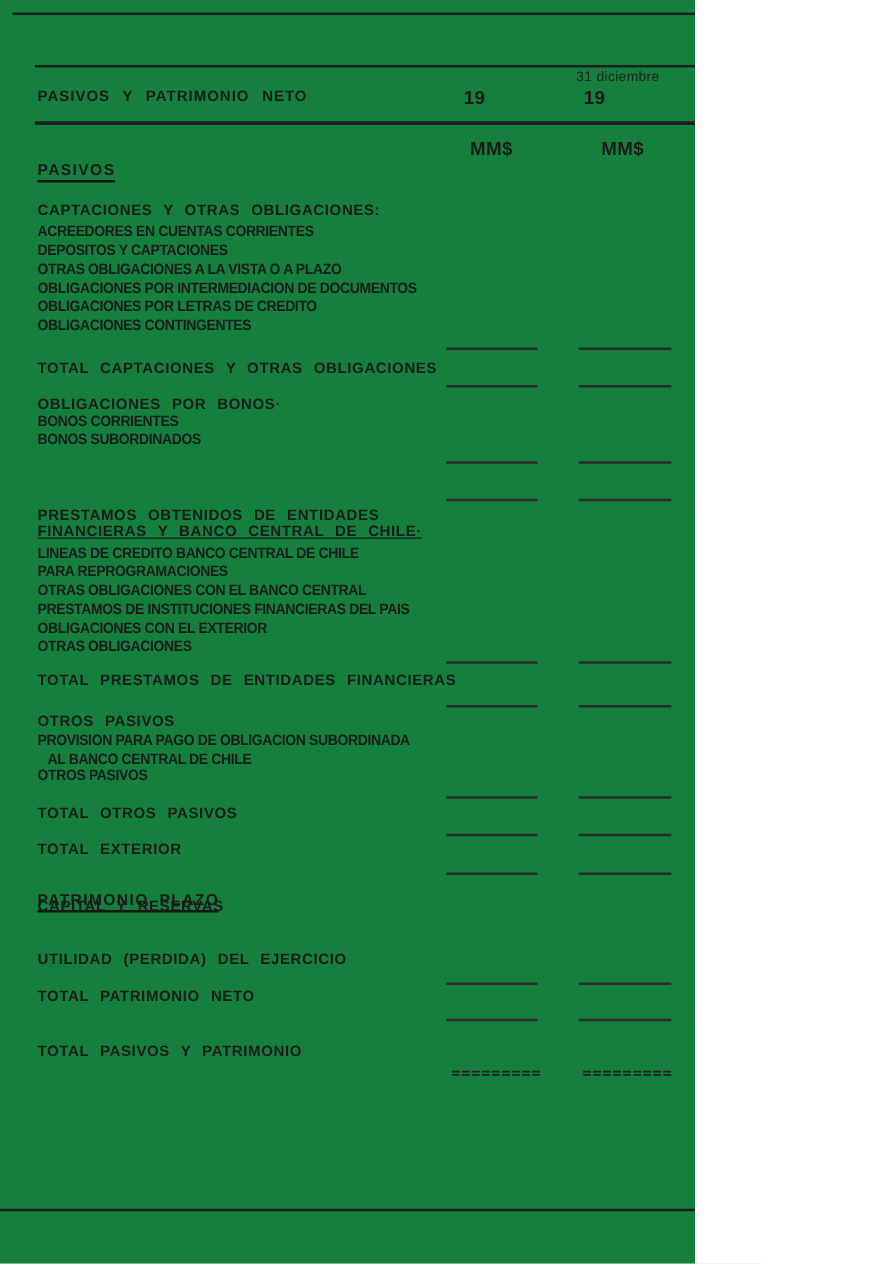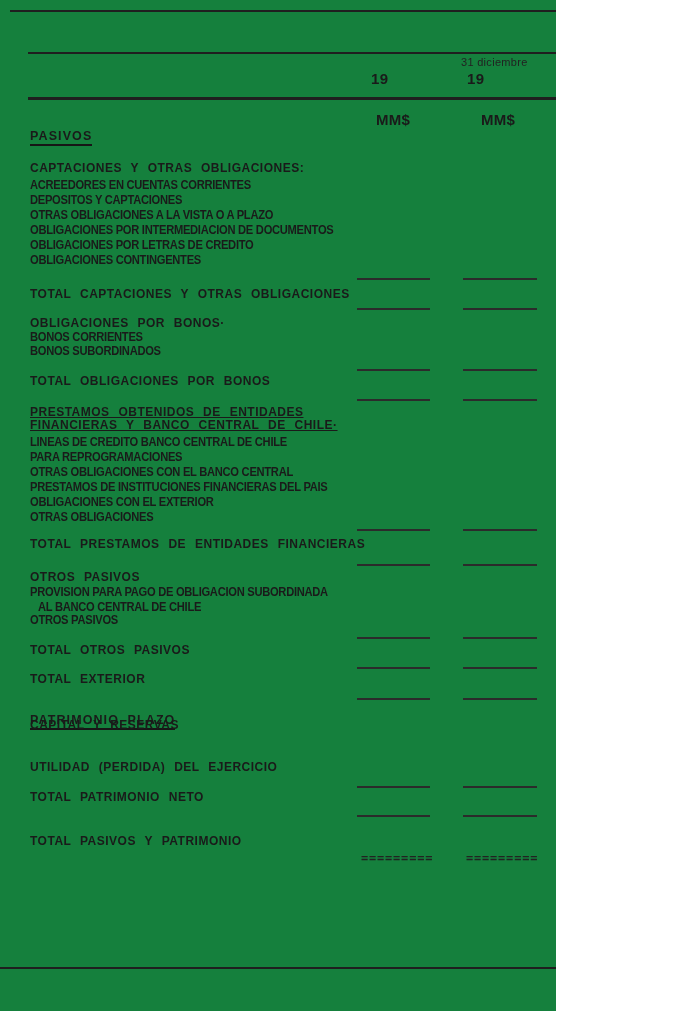--- a/index.html
+++ b/index.html
@@ -36,20 +36,21 @@
 <div class="page">
 
   <div class="hline" style="top:10px;left:10px;width:565px;"></div>
   <div class="vline" style="left:573px;top:10px;height:959px;"></div>
   <div class="hline" style="top:967px;left:0;width:575px;"></div>
   <div class="hline" style="top:52px;left:28px;width:546px;"></div>
   <div class="hline" style="top:97px;left:28px;width:546px;height:3px;"></div>
   <div class="smudge" style="left:580px;top:4px;width:12px;height:3px;transform:rotate(-8deg);"></div>
 
   <div class="date" style="top:56px;left:461px;">31 diciembre</div>
+  <div class="title" style="top:70px;">PASIVOS Y PATRIMONIO NETO</div>
   <div class="small" style="top:70px;left:371px;">19</div>
   <div class="small" style="top:70px;left:467px;">19</div>
   <div class="small" style="top:111px;left:376px;">MM$</div>
   <div class="small" style="top:111px;left:481px;">MM$</div>
 
   <div class="sect" style="top:129px;text-align:right;">PASIVOS</div>
 
   <div class="hdr" style="top:161px;text-align:center;">CAPTACIONES Y OTRAS OBLIGACIONES:</div>
   <div class="item" style="top:178px;">ACREEDORES EN CUENTAS CORRIENTES</div>
   <div class="item" style="top:193px;">DEPOSITOS Y CAPTACIONES</div>
@@ -63,25 +64,24 @@
   <div class="hdr" style="top:287px;">TOTAL CAPTACIONES Y OTRAS OBLIGACIONES</div>
   <div class="fl fc1" style="top:308px;"></div>
   <div class="fl fc2" style="top:308px;"></div>
 
   <div class="hdr" style="top:316px;">OBLIGACIONES POR BONOS·</div>
   <div class="item" style="top:330px;">BONOS CORRIENTES</div>
   <div class="item" style="top:344px;">BONOS SUBORDINADOS</div>
 
   <div class="fl fc1" style="top:369px;"></div>
   <div class="fl fc2" style="top:369px;"></div>
-  <div class="hdr" style="top:374px;">TOTAL OBLIGACIONES POR BONOS</div>
   <div class="fl fc1" style="top:399px;"></div>
   <div class="fl fc2" style="top:399px;"></div>
 
-  <div class="hdr" style="top:405px;text-decoration:underline;">PRESTAMOS OBTENIDOS DE ENTIDADES</div>
+  <div class="hdr" style="top:405px;">PRESTAMOS OBTENIDOS DE ENTIDADES</div>
   <div class="hdr" style="top:418px;text-decoration:underline;">FINANCIERAS Y BANCO CENTRAL DE CHILE·</div>
   <div class="item" style="top:435px;">LINEAS DE CREDITO BANCO CENTRAL DE CHILE</div>
   <div class="item" style="top:450px;">PARA REPROGRAMACIONES</div>
   <div class="item" style="top:465px;">OTRAS OBLIGACIONES CON EL BANCO CENTRAL</div>
   <div class="item" style="top:480px;">PRESTAMOS DE INSTITUCIONES FINANCIERAS DEL PAIS</div>
   <div class="item" style="top:495px;">OBLIGACIONES CON EL EXTERIOR</div>
   <div class="item" style="top:510px;">OTRAS OBLIGACIONES</div>
 
   <div class="fl fc1" style="top:529px;"></div>
   <div class="fl fc2" style="top:529px;"></div>

